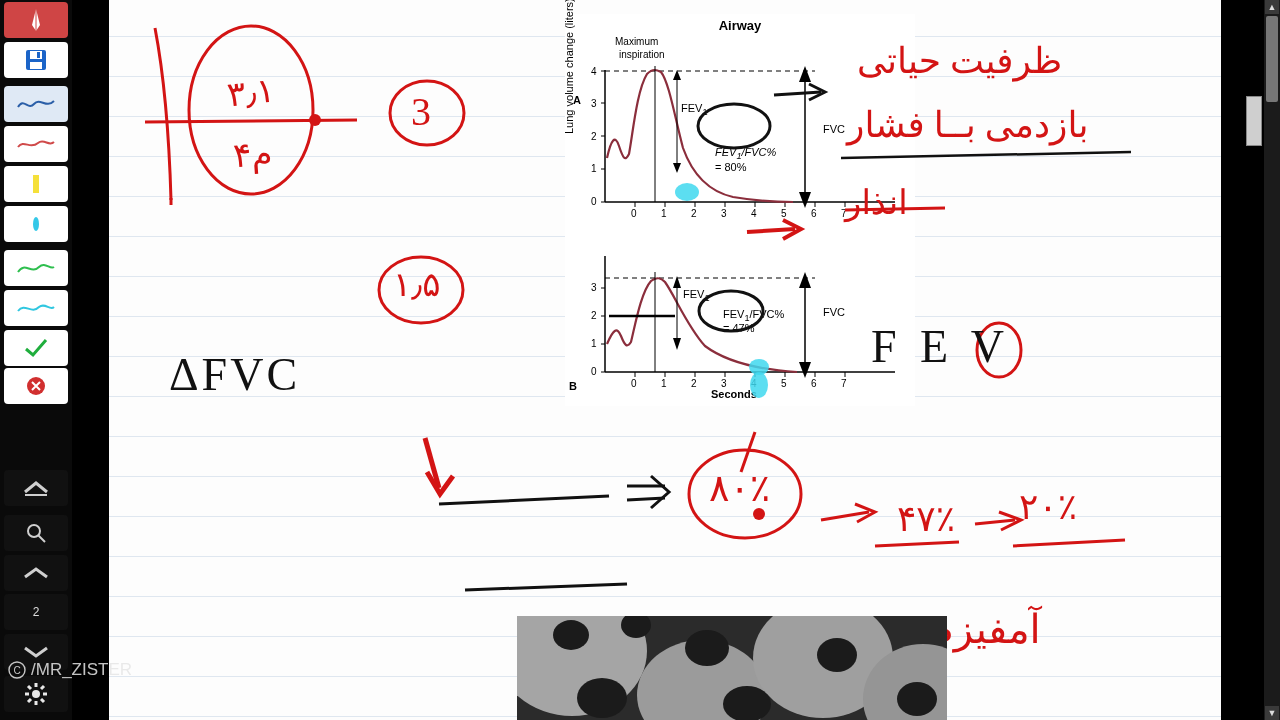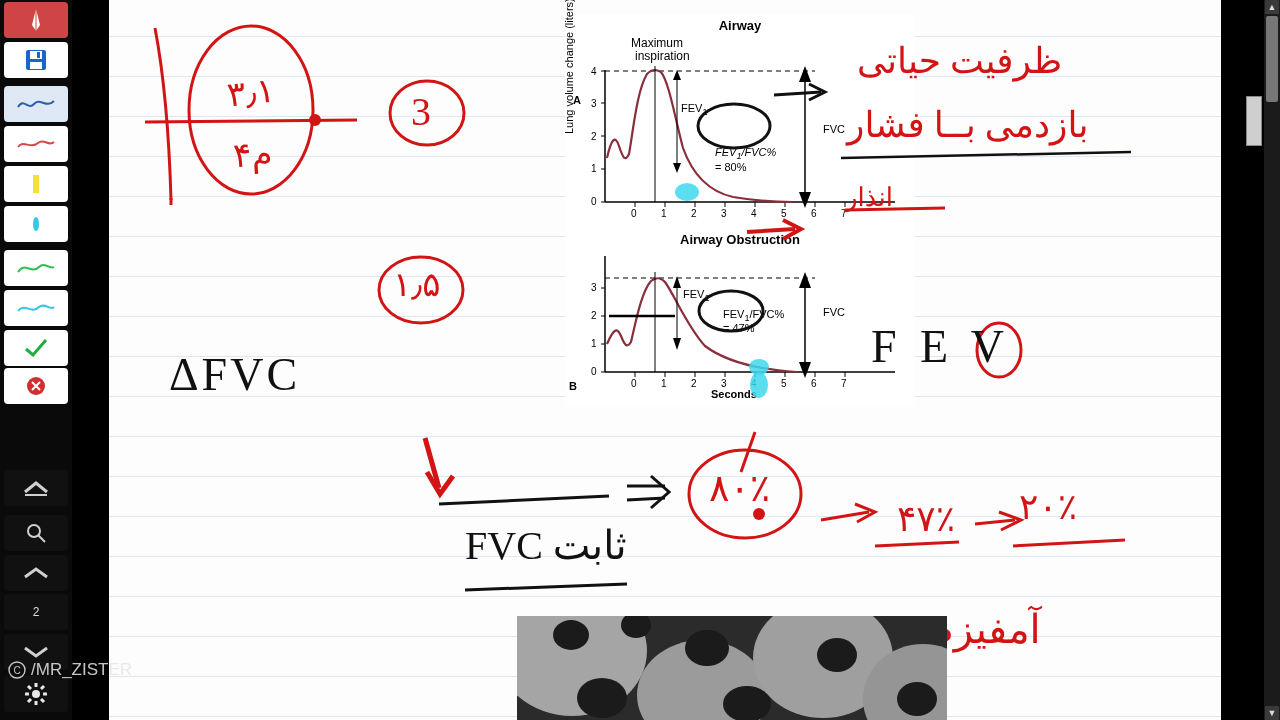--- a/index.html
+++ b/index.html
@@ -22,21 +22,21 @@
   #scroll-outer{position:absolute;right:0;top:0;width:16px;height:720px;background:#1b1b1b;}
   #scroll-outer .arrow{position:absolute;left:1px;width:14px;height:14px;background:#3a3a3a;color:#ddd;
         font-size:9px;line-height:14px;text-align:center;}
   #scroll-outer .thumb{position:absolute;left:2px;width:12px;background:#777;border-radius:2px;}
   #scroll-inner{position:absolute;right:18px;top:96px;width:14px;height:48px;background:#cfcfcf;border:1px solid #888;}
 
   
   #figure{position:absolute;left:456px;top:14px;width:350px;height:392px;background:#fff;}
   .fig-title{position:absolute;font-weight:bold;font-size:13px;color:#000;text-align:center;width:100%;}
   .fig-txt{position:absolute;font-size:11px;color:#000;}
-  .fig-small{position:absolute;font-size:12px;color:#000;margin-left:16px;}
+  .fig-small{position:absolute;font-size:10px;color:#000;}
   #ylab{position:absolute;left:-2px;top:120px;transform:rotate(-90deg);transform-origin:left top;
         font-size:11px;white-space:nowrap;color:#000;}
 
   
   .ink{position:absolute;pointer-events:none;}
   .hand{font-family:"Liberation Serif",serif;color:#d31414;}
   .handblk{font-family:"Liberation Serif",serif;color:#111;}
 
   
   #watermark{position:absolute;left:8px;bottom:40px;color:#e6e6e6;font-size:17px;opacity:.85;
@@ -250,21 +250,20 @@
         <path d="M234 130 L240 146 L246 130 Z" fill="#000"></path>
       </svg>
 
       <div class="fig-txt" style="top:88px;left:116px;">
         <span>FEV</span><sub>1</sub>
       </div>
       <div class="fig-txt" style="top:132px;left:150px;font-style:italic;">FEV<sub>1</sub>/FVC%</div>
       <div class="fig-txt" style="top:147px;left:150px;text-align:center;">= 80%</div>
       <div class="fig-txt" style="top:109px;left:258px;">FVC</div>
 
-      <div class="fig-title" style="top:218px;left:0;">Airway Obstruction</div>
       <div class="fig-txt" style="top:366px;left:4px;font-weight:bold;">B</div>
 
       <svg width="350" height="160" style="position:absolute;left:0;top:234px;">
         <line x1="40" y1="8" x2="40" y2="124" stroke="#000" stroke-width="1.5"></line>
         <line x1="40" y1="124" x2="330" y2="124" stroke="#000" stroke-width="1.5"></line>
         <g font-size="10" font-family="Liberation Sans" fill="#000">
           <text x="26" y="127">0</text>
             <text x="26" y="99">1</text>
             <text x="26" y="71">2</text>
             <text x="26" y="43">3</text>
@@ -374,28 +373,27 @@
     </svg>
 
     <div class="ink hand" style="left:118px;top:72px;font-size:34px;transform:rotate(-6deg);">۳٫۱</div>
     <div class="ink hand" style="left:124px;top:134px;font-size:34px;transform:rotate(-4deg);">۴م</div>
 
     <div class="ink hand" style="left:302px;top:88px;font-size:40px;">3</div>
     <div class="ink hand" style="left:284px;top:264px;font-size:34px;">۱٫۵</div>
 
     <div class="ink hand" style="left:748px;top:40px;font-size:36px;direction:rtl;">ظرفیت حیاتی</div>
     <div class="ink hand" style="left:738px;top:104px;font-size:36px;direction:rtl;">بازدمی بــا فشار</div>
-    <div class="ink hand" style="left:736px;top:182px;font-size:26px;direction:rtl;">انذار</div>
+    <div class="ink hand" style="left:736px;top:182px;font-size:34px;direction:rtl;">انذار</div>
 
     <div class="ink handblk" style="left:60px;top:348px;font-size:46px;letter-spacing:3px;text-align:right;">ΔFVC</div>
 
     <div class="ink handblk" style="left:762px;top:320px;font-size:46px;letter-spacing:6px;">F E V</div>
 
 
-    <div class="ink handblk" style="left:356px;top:522px;font-size:40px;direction:rtl;">ثابت FVC</div>
 
     <div class="ink hand" style="left:600px;top:466px;font-size:38px;">۸۰٪</div>
     <div class="ink hand" style="left:768px;top:498px;font-size:36px;margin-left:20px;">۴۷٪</div>
     <div class="ink hand" style="left:910px;top:486px;font-size:36px;">۲۰٪</div>
 
     <div class="ink hand" style="left:820px;top:606px;font-size:40px;direction:rtl;">آمفیزم</div>
 
     <div id="photo">
       <div class="blob" style="left:-20px;top:-30px;width:150px;height:130px;background:#a5a5a5;"></div>
       <div class="blob dark" style="left:36px;top:4px;width:36px;height:30px;"></div>

